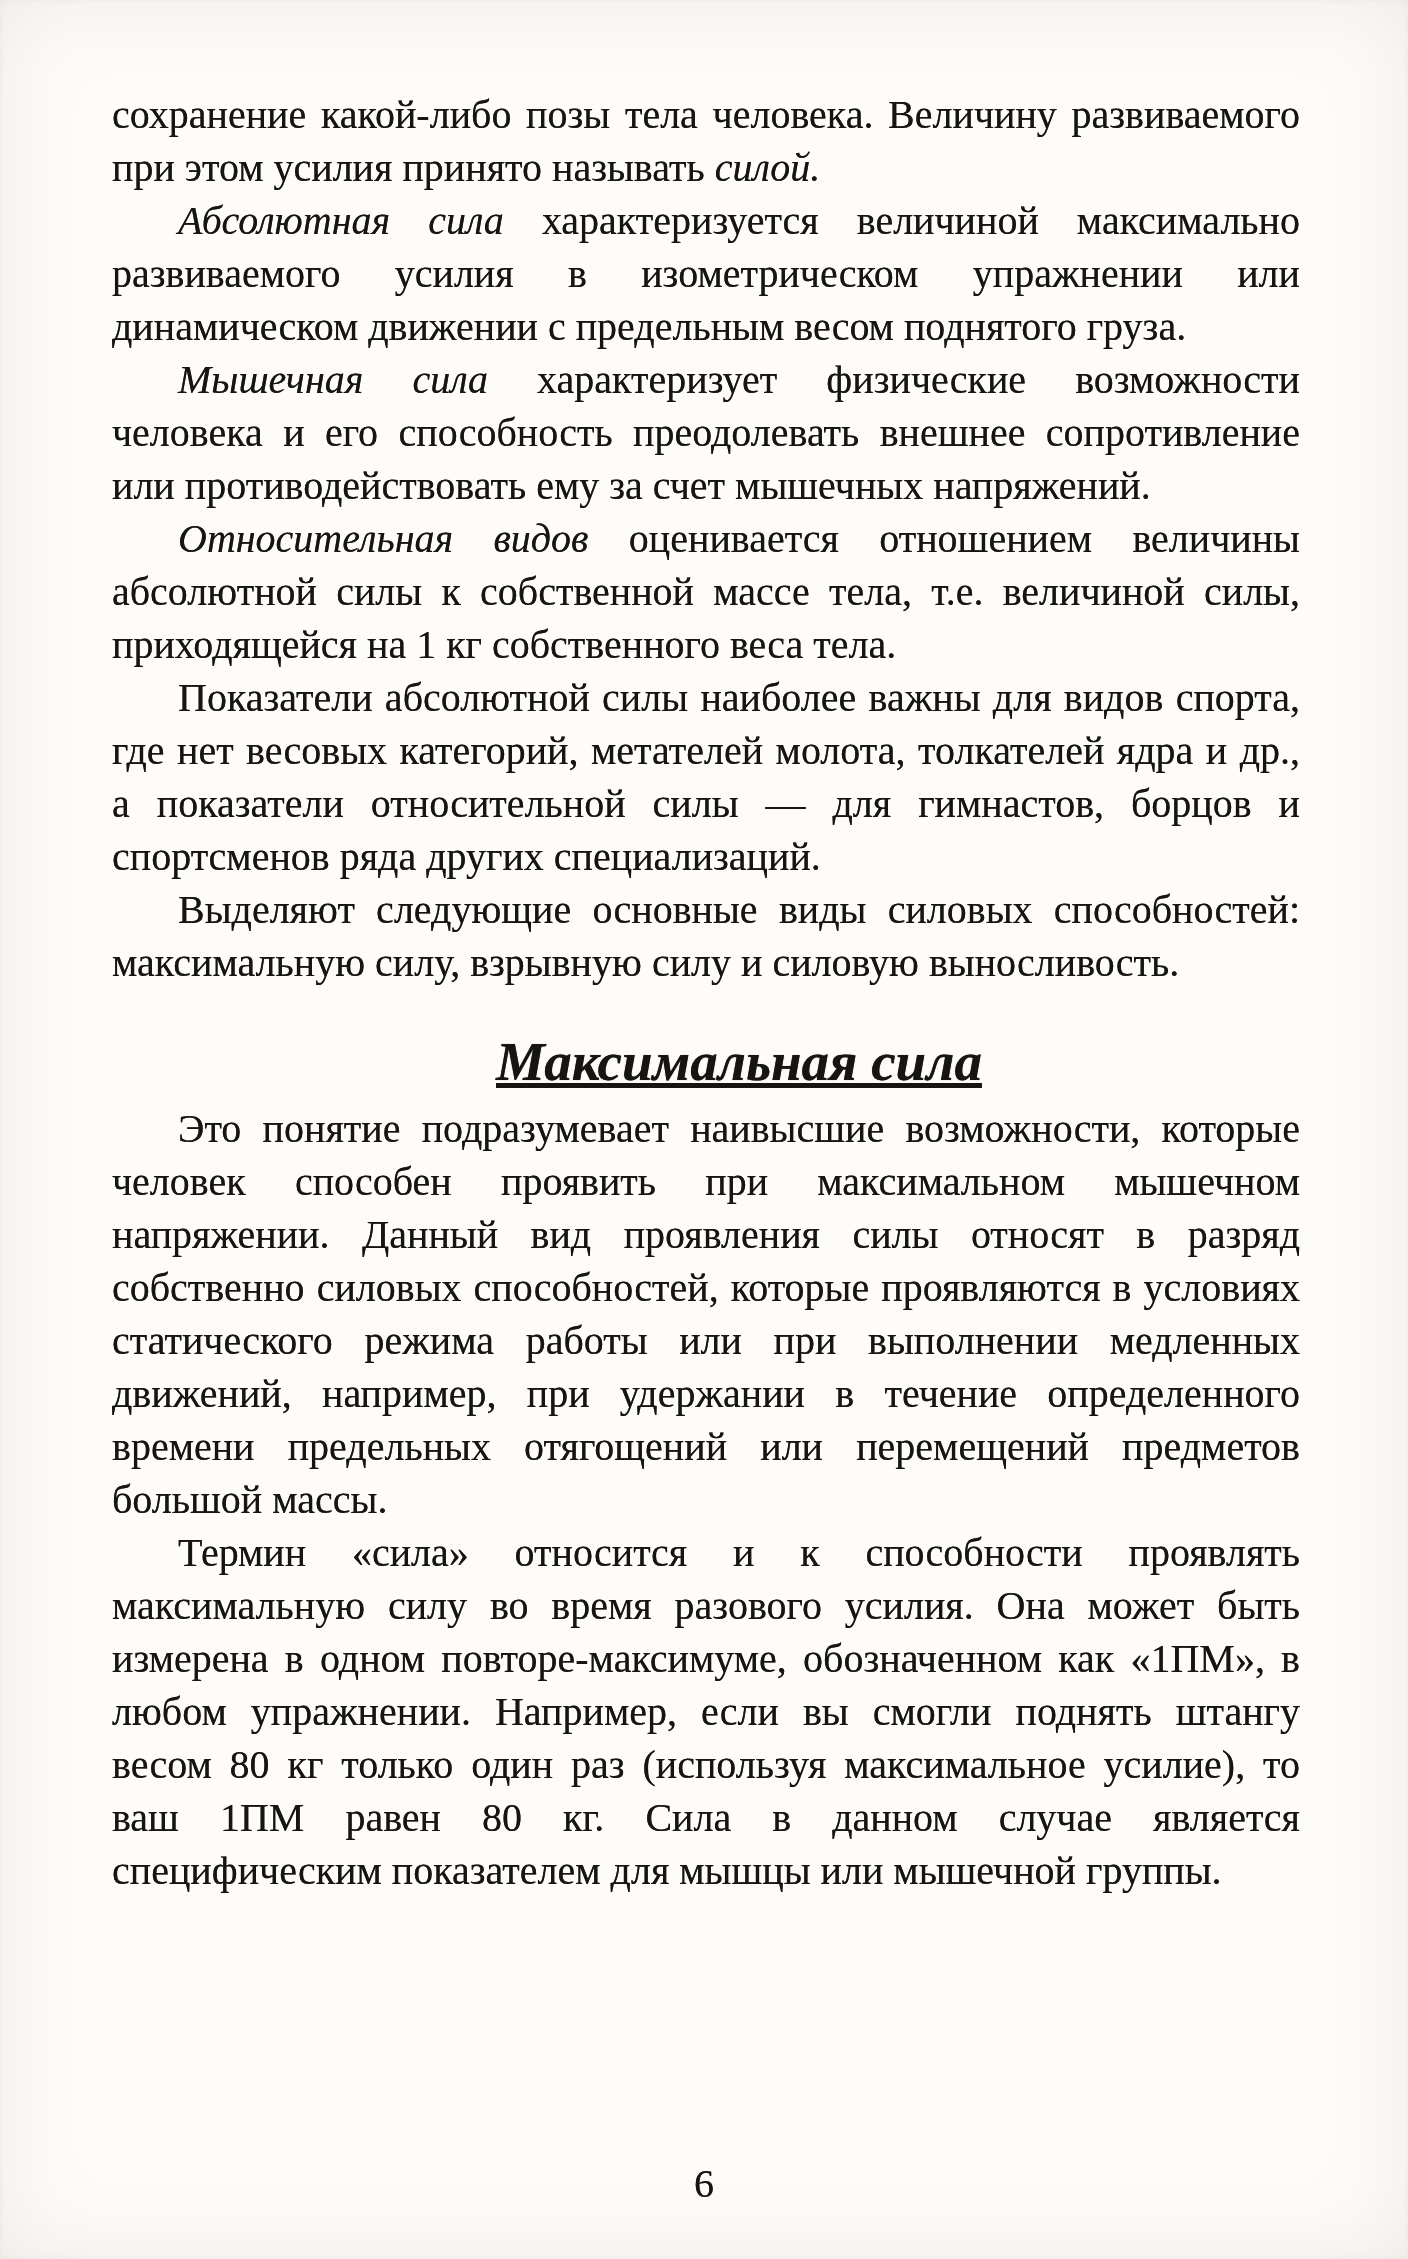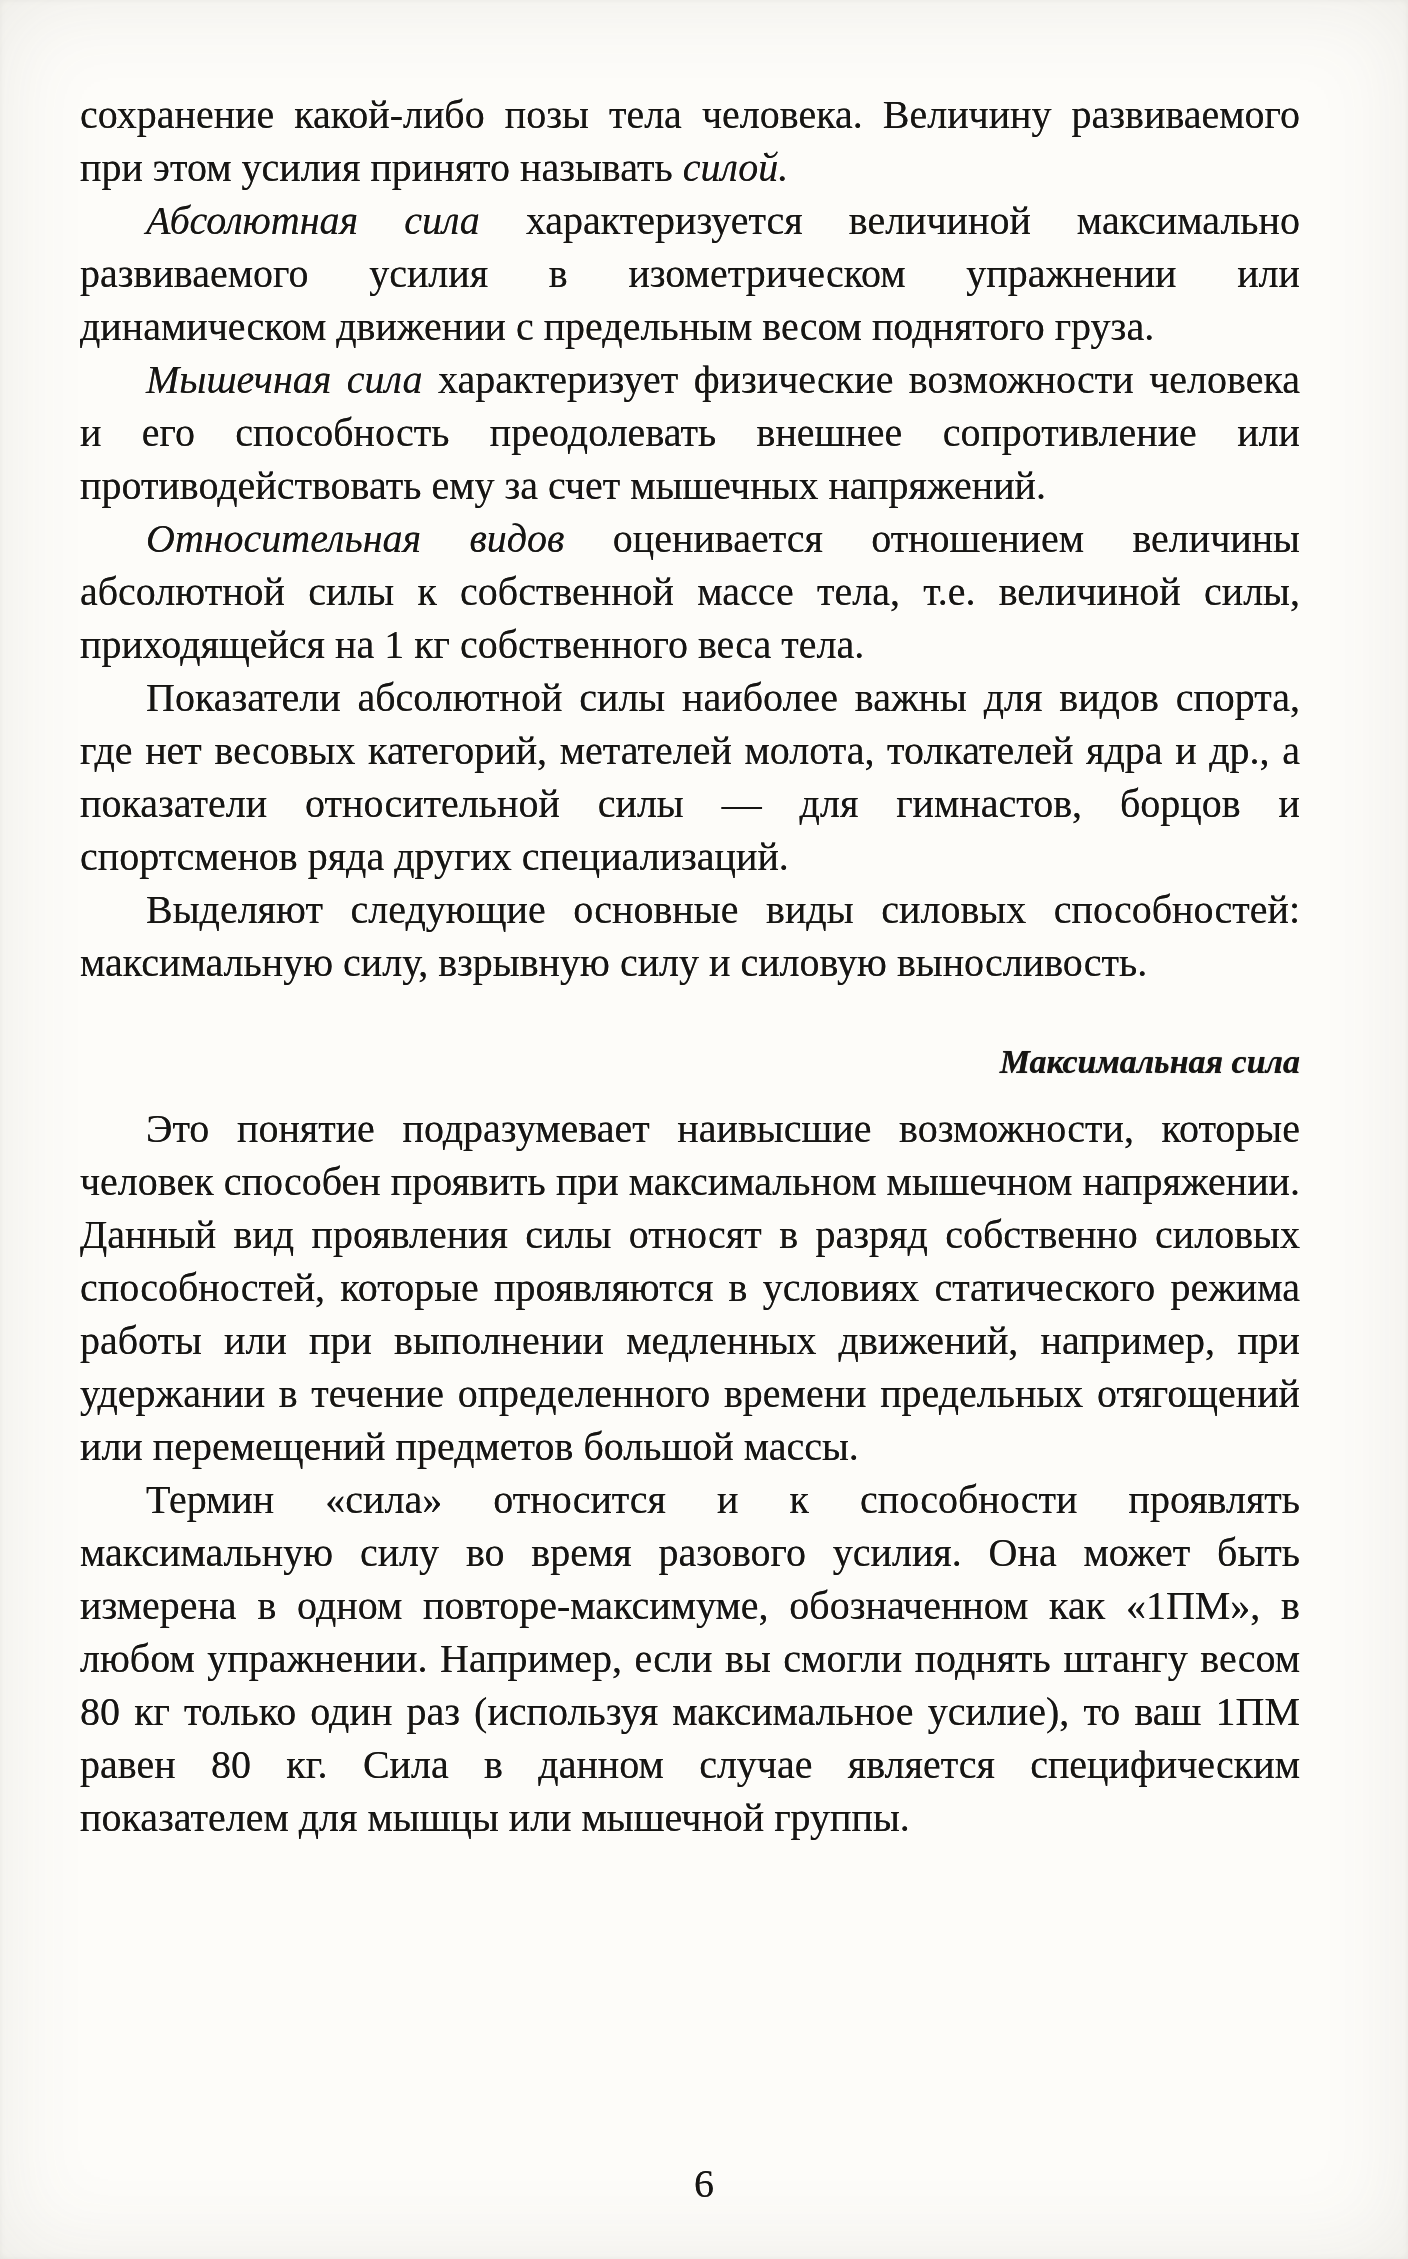--- a/index.html
+++ b/index.html
@@ -9,21 +9,21 @@
   }
   .scan-page {
     position: relative;
     width: 1408px;
     height: 2259px;
     margin: 0 auto;
     background: #fdfcf9;
     box-shadow: inset 0 0 90px rgba(90,85,70,0.10), inset 0 0 6px rgba(0,0,0,0.05);
     overflow: hidden;
     box-sizing: border-box;
-    padding: 88px 108px 0 80px;
+    padding: 88px 108px 0 112px;
     font-family: "Liberation Serif", "DejaVu Serif", serif;
     color: #161513;
   }
   .text-block {
     width: 100%;
     font-size: 40px;
     line-height: 53px;
     text-align: justify;
     text-shadow: 0 0 0.6px rgba(10,10,10,0.75);
     hyphens: auto;
@@ -35,26 +35,27 @@
   }
   p.para.no-indent {
     text-indent: 0;
   }
   em.term {
     font-style: italic;
   }
   h2.section-heading {
     margin: 46px 0 14px 0;
     padding-left: 66px;
-    font-size: 34px;
+    font-size: 55px;
     line-height: 53px;
     font-weight: bold;
     font-style: italic;
-    text-align: right;
+    text-align: center;
     text-shadow: 0 0 0.7px rgba(10,10,10,0.85);
+    text-decoration: underline;
   }
   .page-number {
     position: absolute;
     bottom: 52px;
     left: 0;
     width: 100%;
     text-align: center;
     font-size: 40px;
     text-shadow: 0 0 0.6px rgba(10,10,10,0.75);
   }

